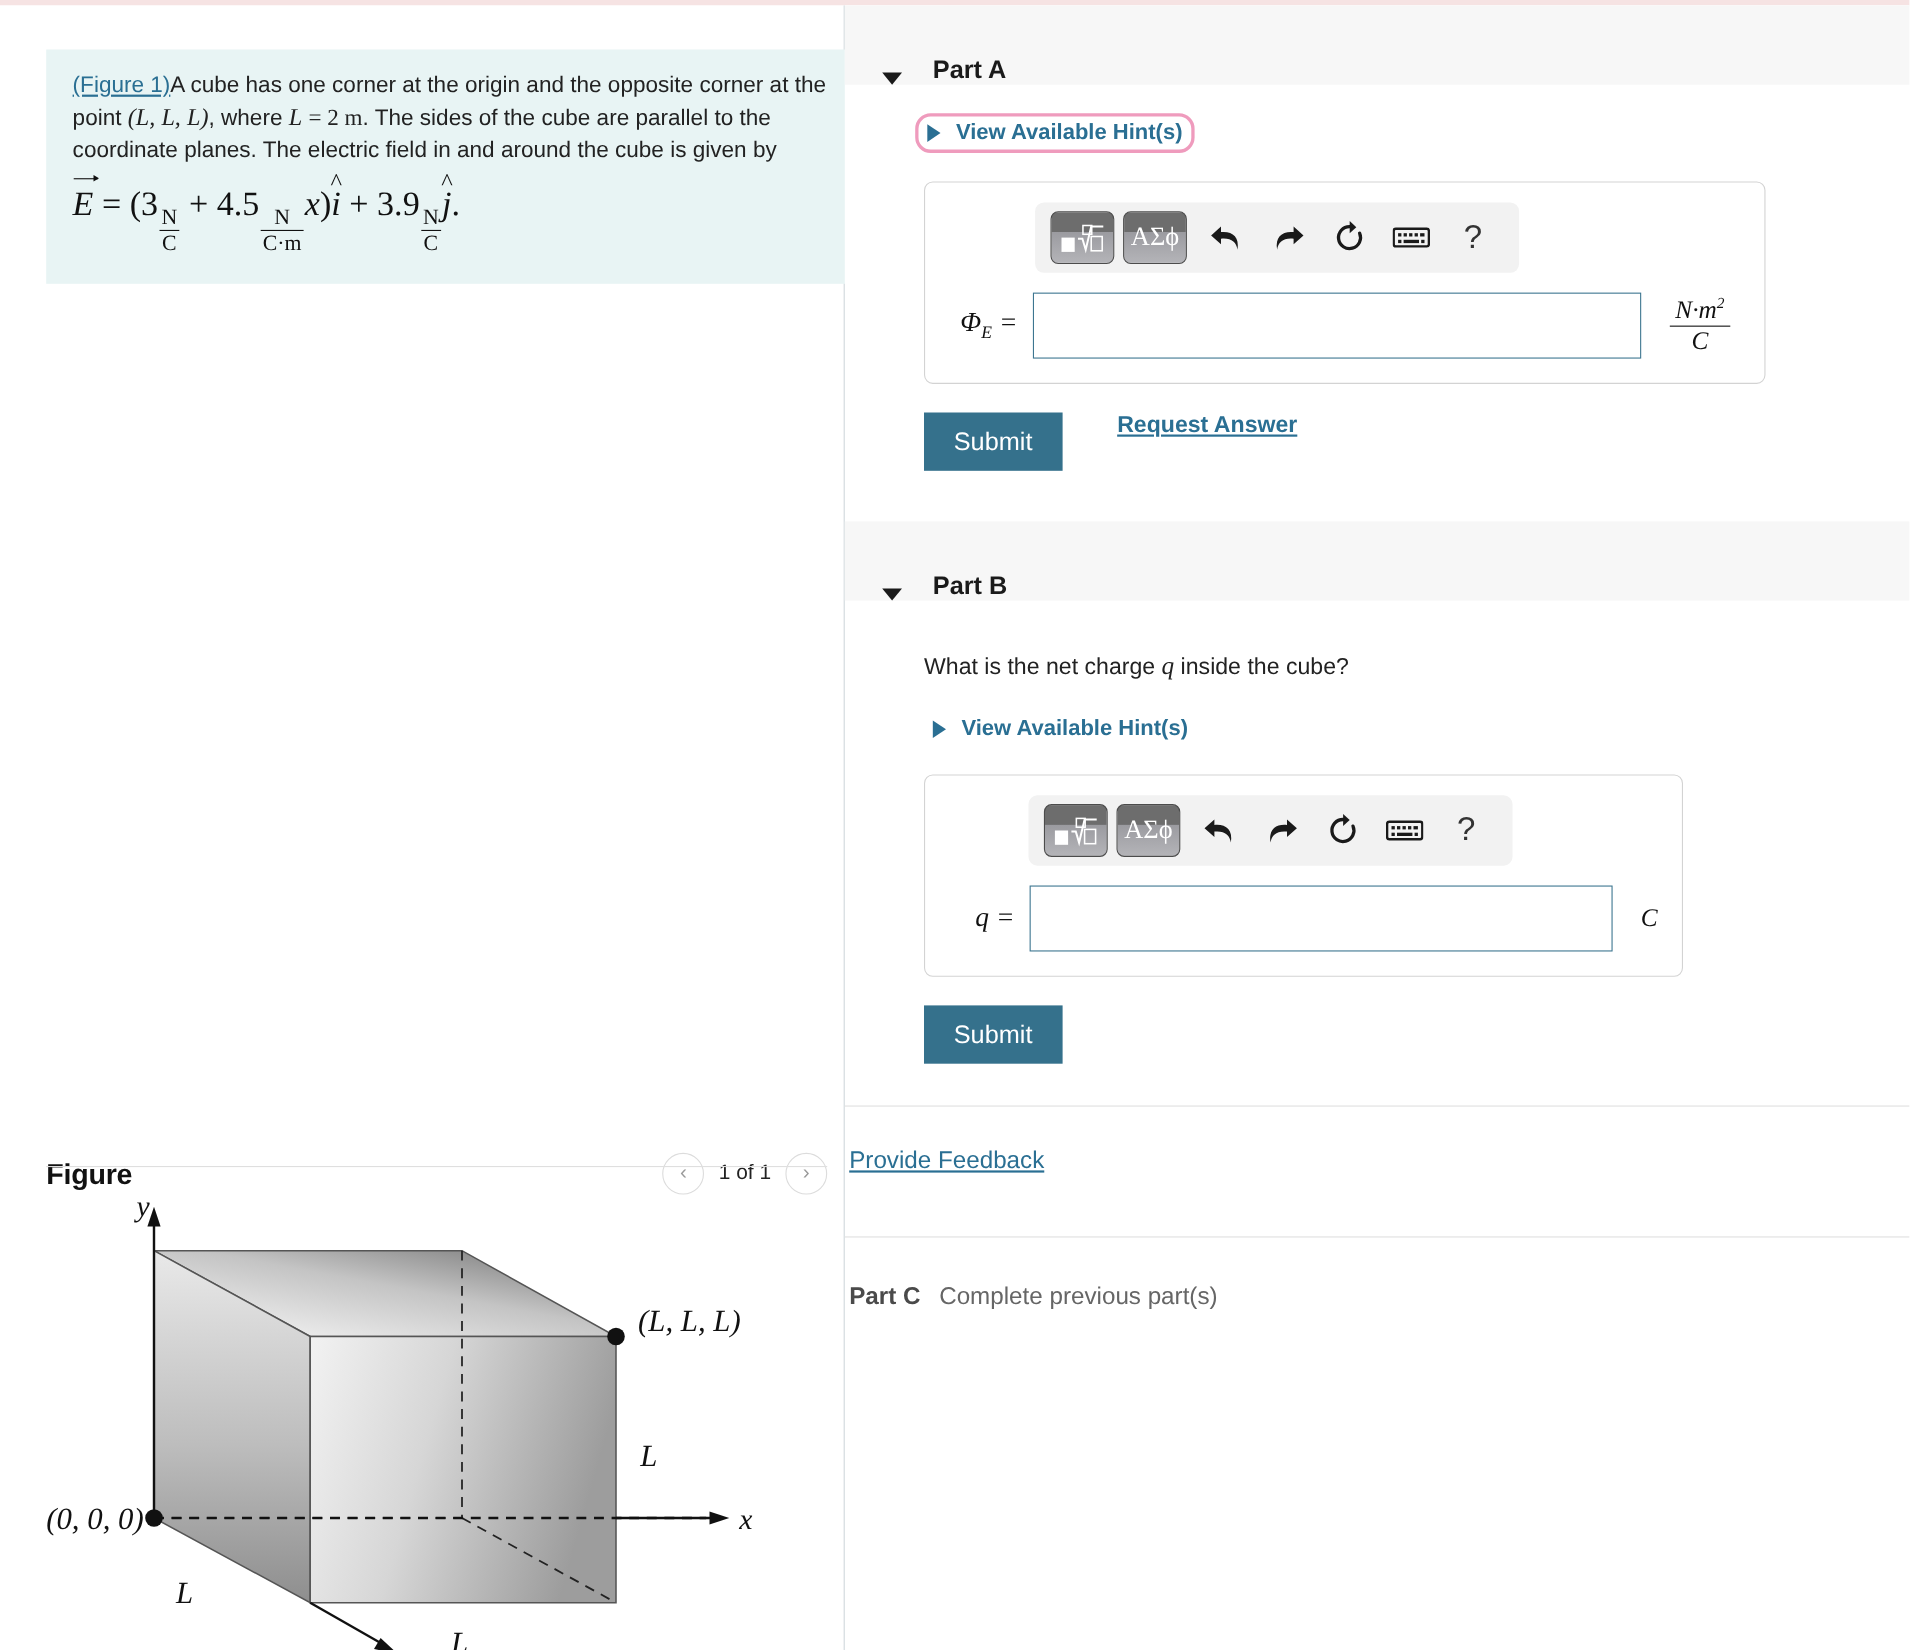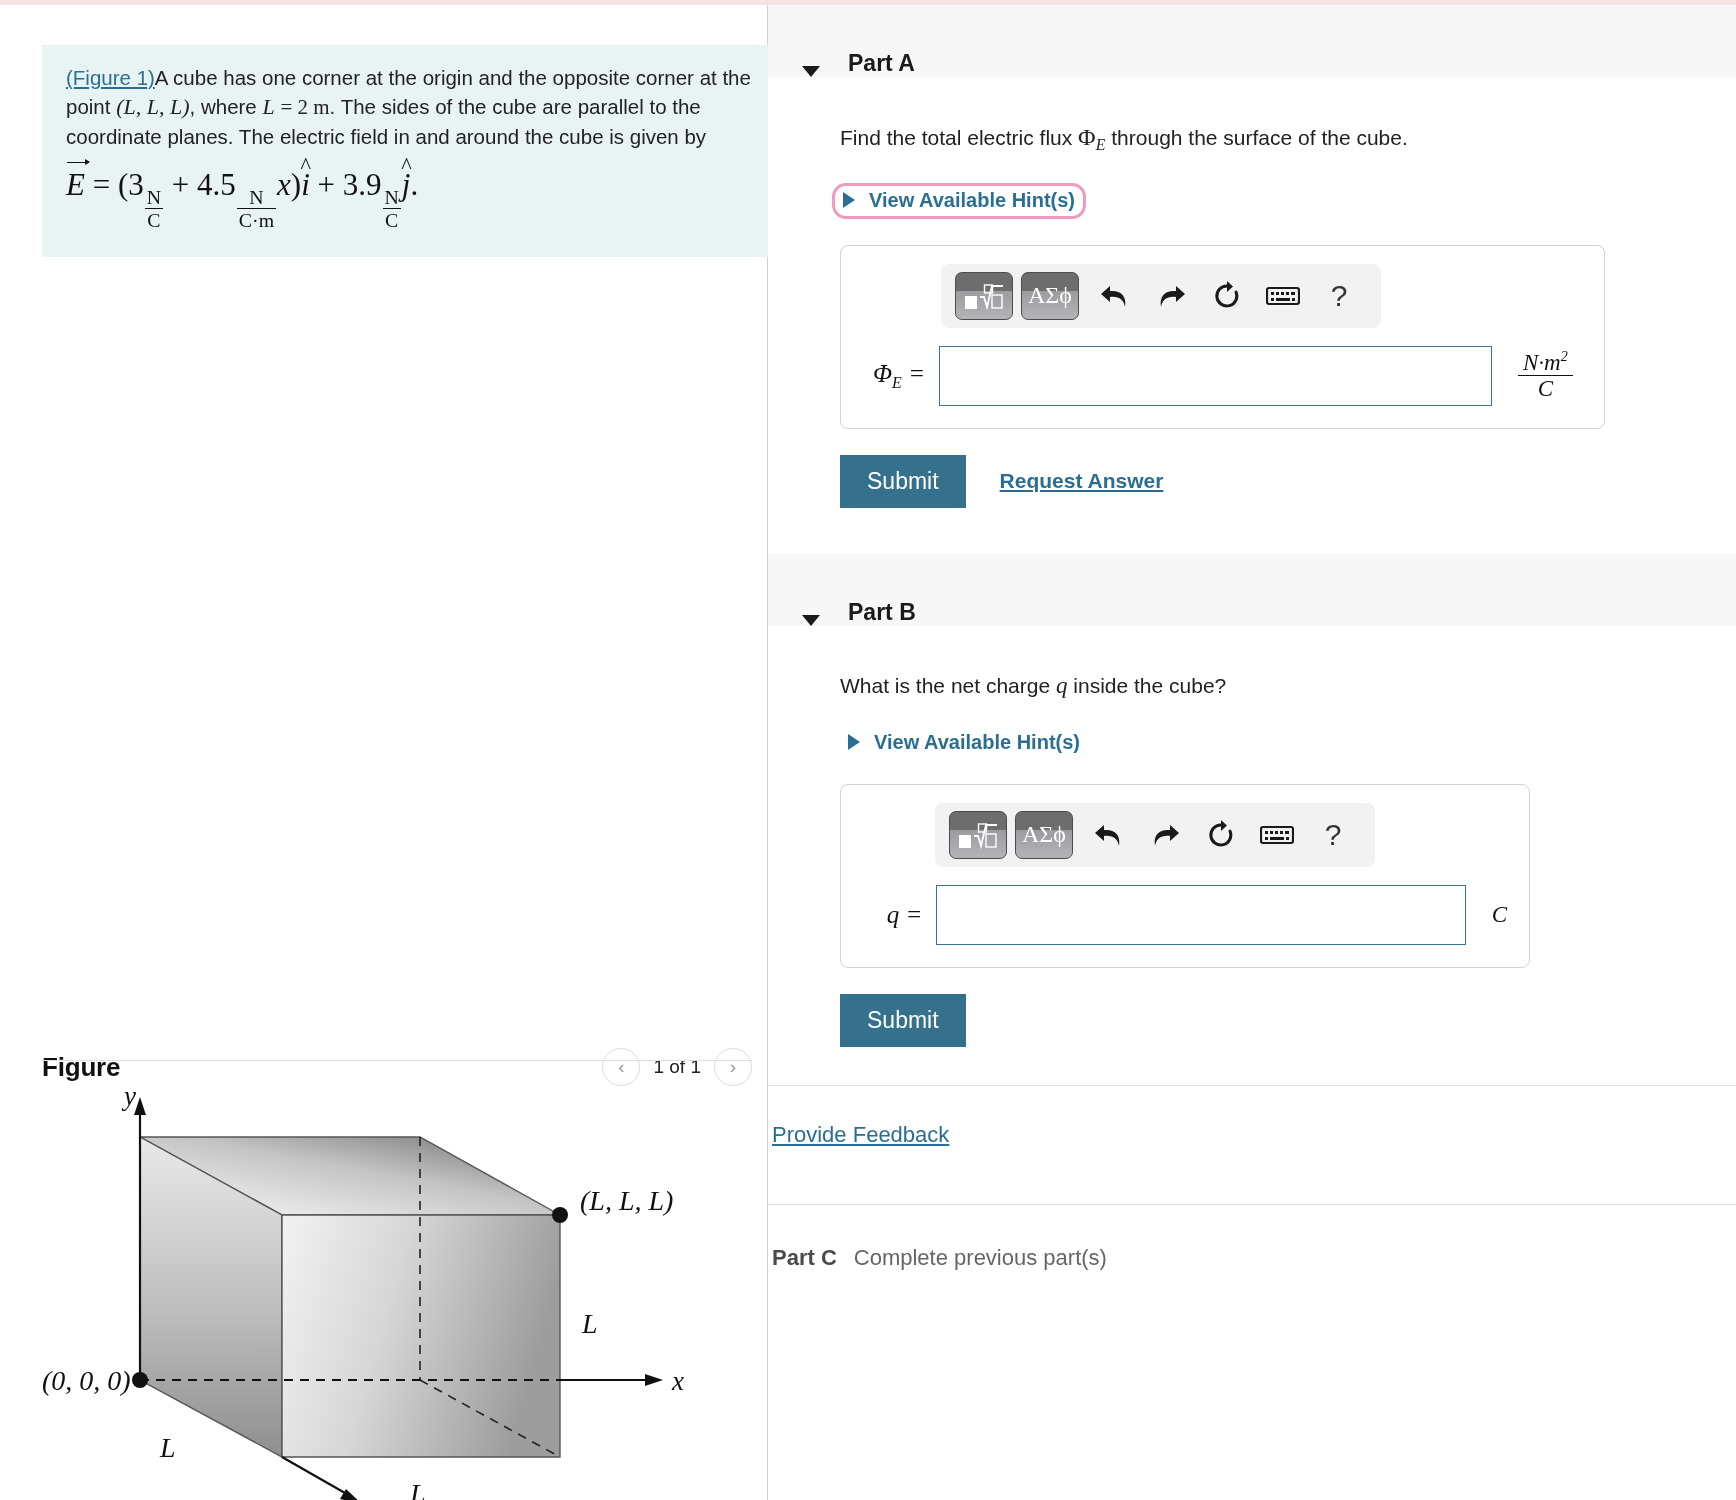--- a/index.html
+++ b/index.html
@@ -196,21 +196,21 @@
   .ac-a .ans-input { width: 553px; }
   .ac-b .ans-input { width: 553px; }
   .unit {
     font-family: "Liberation Serif", serif; font-style: italic;
     font-size: 23px; color: #111; margin-left: 26px;
     display: flex; align-items: center;
   }
   .ufrac { display: inline-flex; flex-direction: column; text-align: center; line-height: 1.14; }
   .ufrac > .num { border-bottom: 1.4px solid #111; padding: 0 5px; }
   .ufrac > .den { padding: 0 5px; }
-  .btn-row { margin-top: 26px; display: flex; align-items: center; gap: 34px; }
+  .btn-row { margin-top: 26px; display: flex; align-items: flex-start; gap: 50px; }
   .submit-btn {
     background: #35718c; color: #fff; border: none;
     font-family: "Liberation Sans", sans-serif;
     font-size: 23px; padding: 13px 27px; cursor: pointer;
   }
   .request-link {
     color: #2a6f93; font-size: 21px; font-weight: bold;
     text-decoration: underline; cursor: pointer;
   }
   .divider { height: 1px; background: #e0e0e0; margin: 0; }
@@ -328,23 +328,20 @@
   </div>
 
   <div class="right-pane">
 
     <div class="part-header">
       <div class="caret-down"></div>
       <div class="part-title">Part A</div>
     </div>
 
     <div class="part-body">
-      <div class="question">
-        <span>Find the total electric flux </span><span style="font-family:'Liberation Serif',serif;font-size:24px;">Φ</span><sub style="font-family:'Liberation Serif',serif;font-style:italic;font-size:16px;">E</sub><span> through the surface of the cube.</span>
-      </div>
 
       <div class="hint-row">
         <span class="hint-link highlight">
           <span class="tri-right"></span>
           <span>View Available Hint(s)</span>
         </span>
       </div>
 
       <div class="answer-card ac-a">
         <div class="eq-toolbar">

